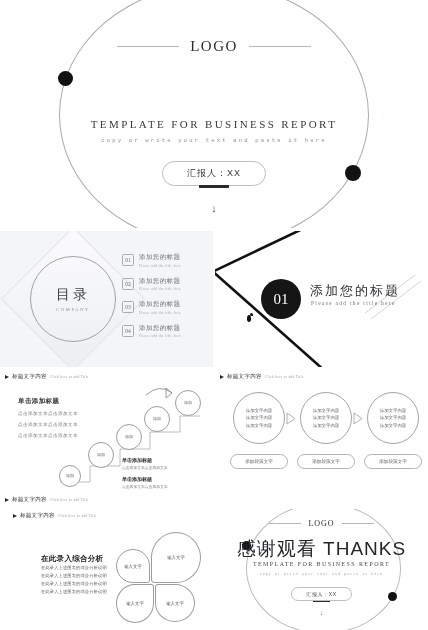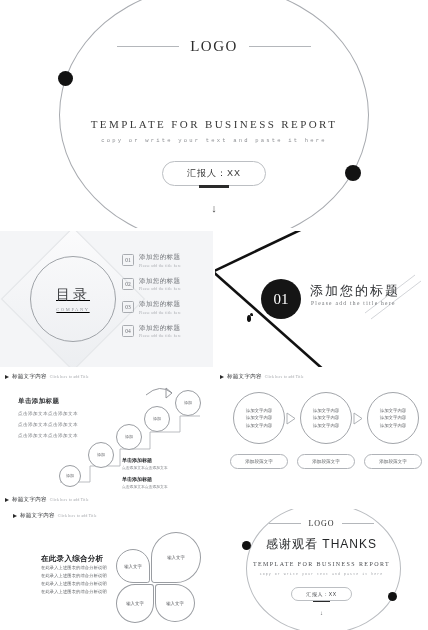--- a/index.html
+++ b/index.html
@@ -51,21 +51,21 @@
     text-align:center; font-size:11px; color:#4a4a4a; line-height:1; }
 
   
   #slide-toc { left:0; top:231px; width:213px; height:136px; background:#f4f5f7; }
   .toc-circle { position:absolute; left:30px; top:25px; width:86px; height:86px;
     border:1px solid #9fa3a8; border-radius:50%;
     display:flex; flex-direction:column; align-items:center; justify-content:center; }
   .toc-diamond { position:absolute; left:22px; top:17px; width:102px; height:102px;
     border:1px solid #e3e5e8; transform:rotate(45deg);
     background:linear-gradient(135deg,#fbfbfc,#eceef1); }
-  .toc-circle-inner { position:relative; z-index:2; text-align:center;text-decoration:underline; }
+  .toc-circle-inner { position:relative; z-index:2; text-align:center; }
   .toc-cn { font-size:14px; letter-spacing:3px; color:#3d3f42; font-family:"Liberation Serif",serif; }
   .toc-en { font-size:4.5px; letter-spacing:1.6px; color:#8c8f94; margin-top:3px;
     font-family:"Liberation Serif",serif; }
 
   .toc-list { position:absolute; left:122px; top:22px; width:86px; }
   .toc-item { display:flex; align-items:center; gap:5px; margin-bottom:9px; }
   .toc-num { width:12px; height:12px; border:0.8px solid #a9acb1; border-radius:1.5px;
     display:flex; align-items:center; justify-content:center;
     font-size:5.5px; color:#6e7075; font-family:"Liberation Serif",serif; flex:none; }
   .toc-t1 { font-size:6.5px; color:#6d7075; letter-spacing:0.4px; }
@@ -139,21 +139,21 @@
   .leaf-br { left:147px; top:75px; width:40px; height:38px;
     border-radius:8% 50% 50% 50%; }
 
   #arc-thanks { left:31px; top:-6px; width:155px; height:131px; }
   .tk-logo-row { position:absolute; left:0; top:10px; width:213px;
     display:flex; align-items:center; justify-content:center; gap:7px; }
   .tk-rule { width:32px; height:1px; background:#b4b7bb; }
   .tk-logo { font-family:"Liberation Serif",serif; font-size:8px;
     letter-spacing:1px; color:#2c2c2c; }
   .tk-title { position:absolute; left:0; top:27px; width:213px; text-align:center;
-    font-size:12px; color:#242628; letter-spacing:1px; }
+    font-size:19px; color:#242628; letter-spacing:1px; }
   .tk-sub { position:absolute; left:0; top:52px; width:213px; text-align:center;
     font-family:"Liberation Serif",serif; font-size:6px; letter-spacing:1.4px;
     color:#4a4c50; }
   .tk-small { position:absolute; left:0; top:63px; width:213px; text-align:center;
     font-family:"Liberation Mono",monospace; font-size:3.2px; letter-spacing:1.1px;
     color:#9b9ea3; }
   .tk-pill-wrap { position:absolute; left:0; top:78px; width:213px;
     display:flex; flex-direction:column; align-items:center; }
   .tk-pill { border:0.8px solid #bcbfc3; border-radius:999px; padding:3px 14px;
     font-size:5px; color:#3a3c40; letter-spacing:0.6px; }

